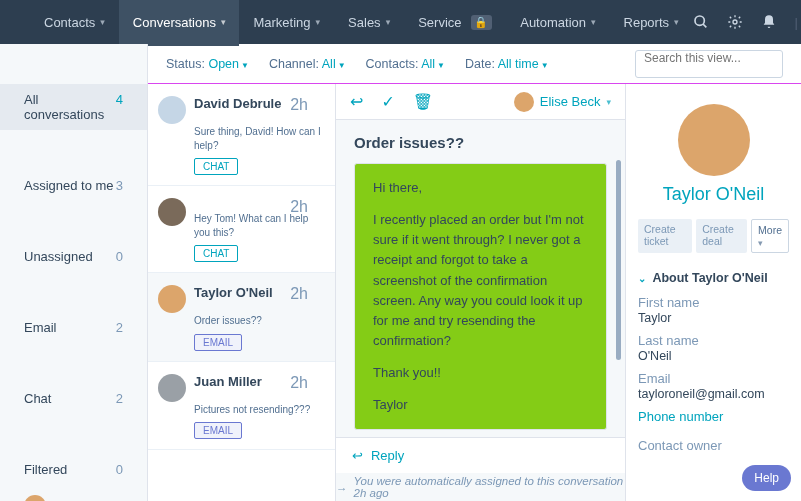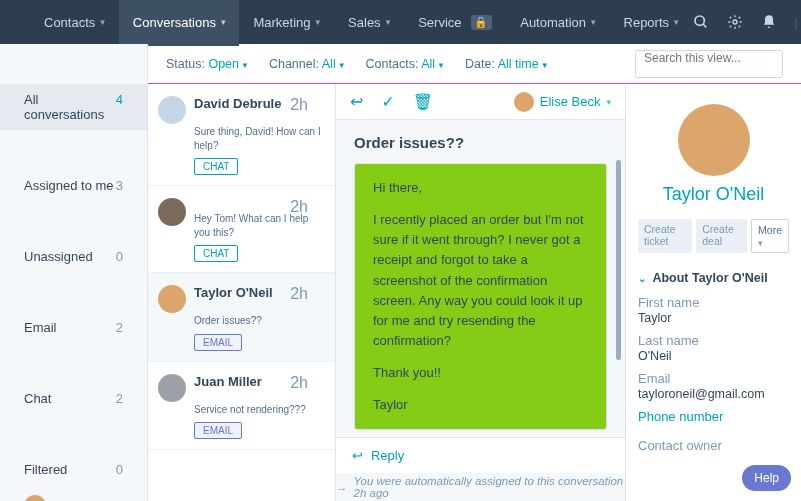--- a/index.html
+++ b/index.html
@@ -226,21 +226,21 @@
             <div class="name">Taylor O'Neil</div>
             <div class="prev">Order issues??</div>
             <span class="badge email">EMAIL</span>
           </div>
           <span class="time">2h</span>
         </div>
         <div class="conv">
           <span class="avatar sm" style="background:#9aa0a6"></span>
           <div class="body">
             <div class="name">Juan Miller</div>
-            <div class="prev">Service not rendering???</div>
+            <div class="prev">Pictures not resending???</div>
             <span class="badge email">EMAIL</span>
           </div>
           <span class="time">2h</span>
         </div>
       </div>
 
       <div class="thread">
         <div class="toolbar">
           <div class="actions">
             <span>↩</span>

